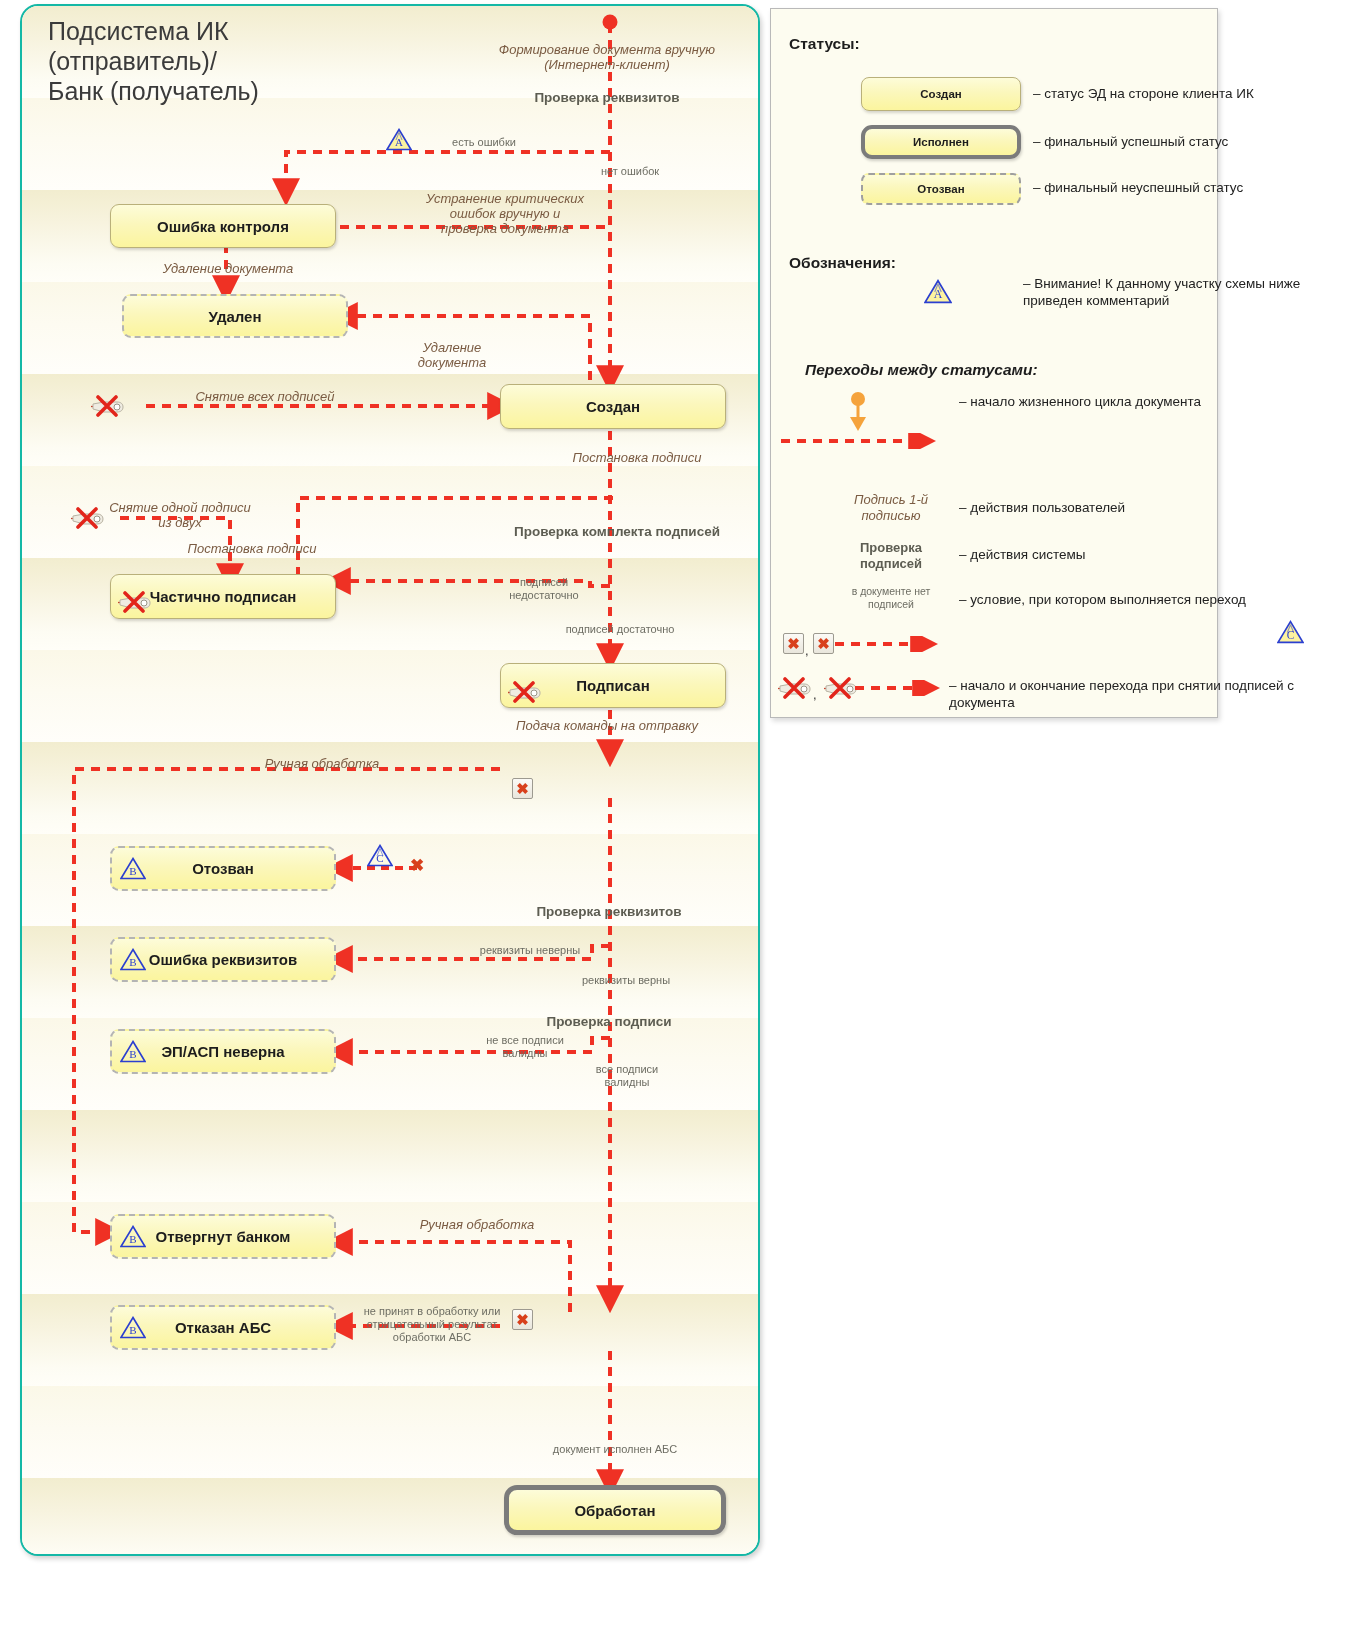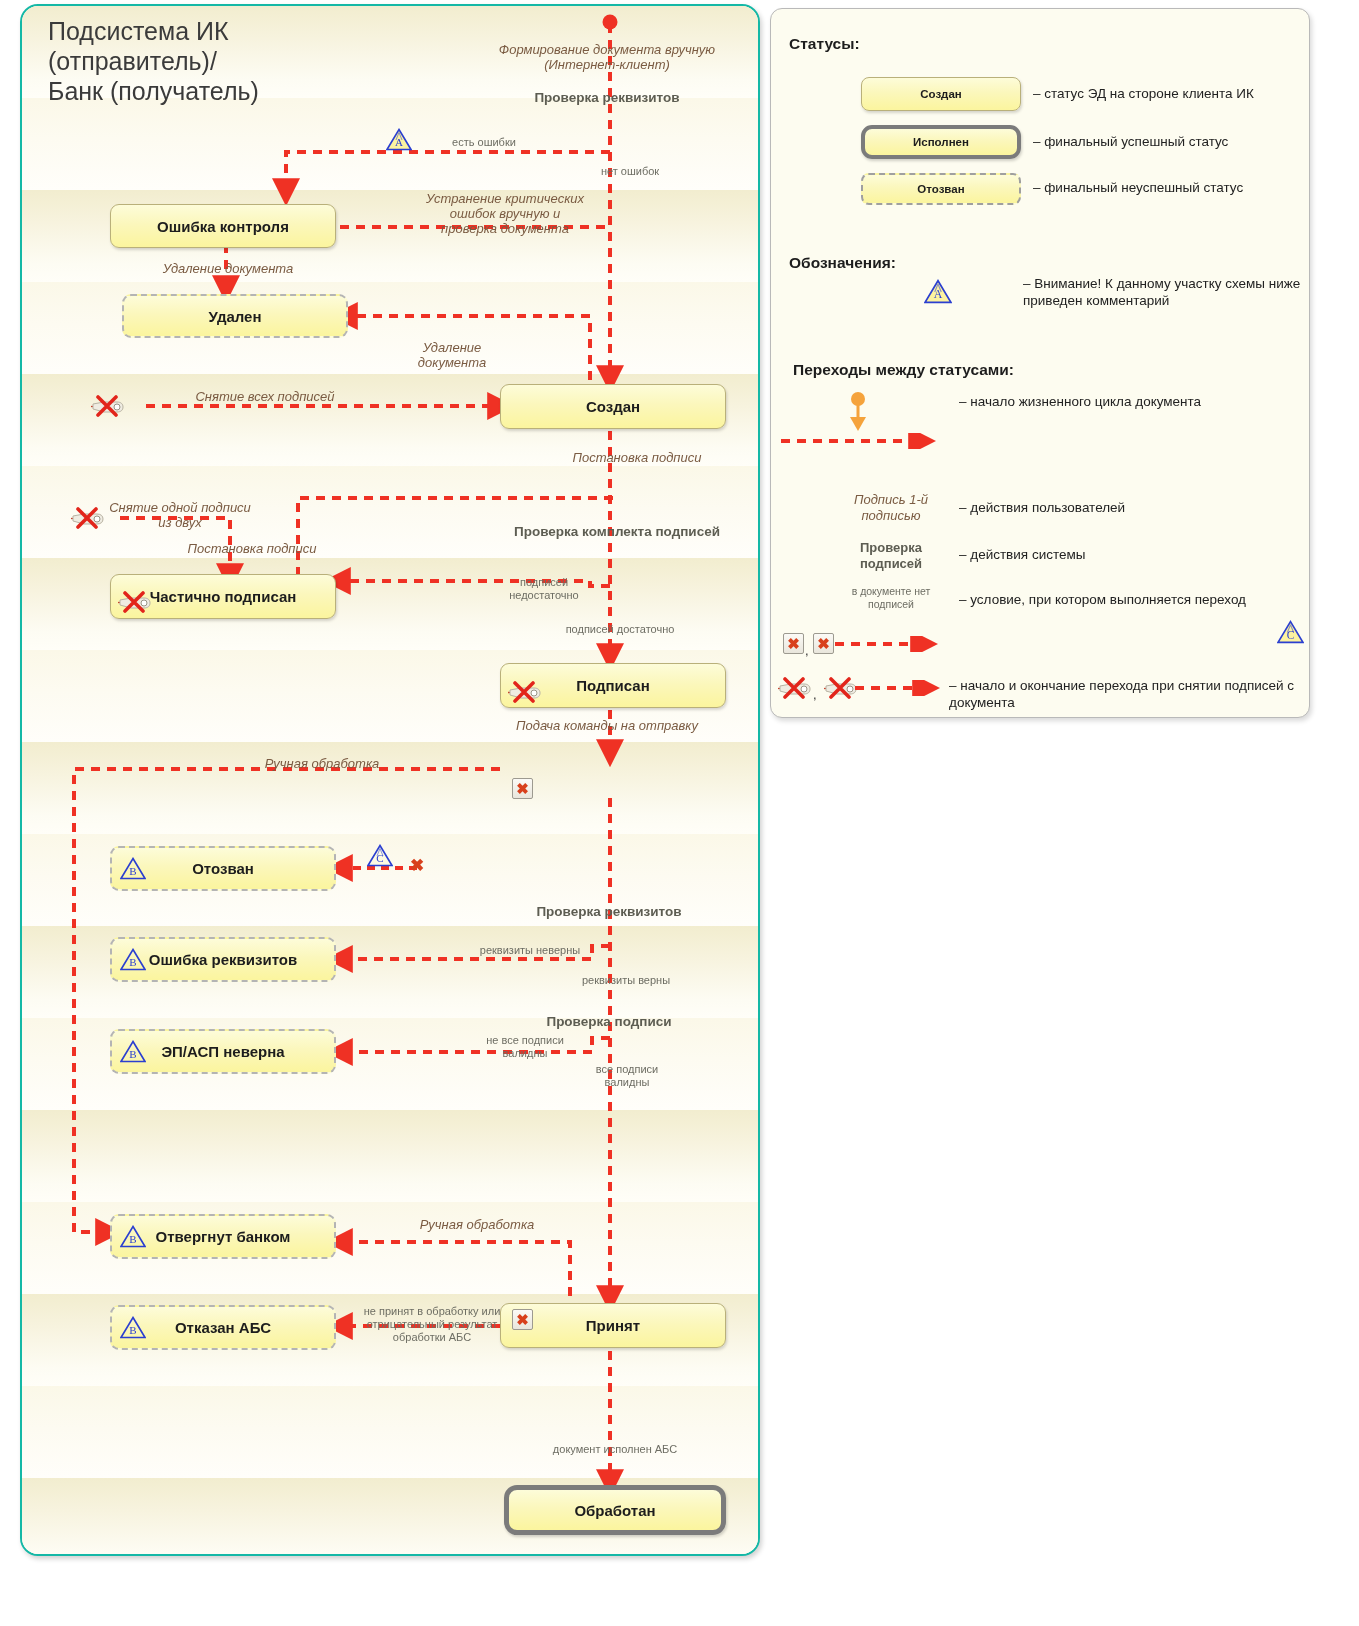--- a/index.html
+++ b/index.html
@@ -114,23 +114,23 @@
   .keyx { position:absolute; width:34px; height:22px; }
   .keyx svg { display:block; width:100%; height:100%; }
 
   
   #edges { position:absolute; inset:0; pointer-events:none; }
 
   
   #legend-panel {
     position: absolute;
     left: 770px; top: 8px;
-    width: 540px; height: 710px;
+    width: 448px; height: 710px;
     border: 1px solid #b9b9b9;
-    border-radius: 12px;
+    border-radius: 0;
     background: #fdfcf0;
     box-shadow: 2px 3px 5px rgba(0,0,0,0.15);
   }
   .leg-head {
     position:absolute;
     font-weight: bold; font-size: 15.5px; color:#1d1d1d;
   }
   .leg-box {
     position:absolute;
     border-radius: 8px;
@@ -255,21 +255,20 @@
       <div class="node dashed" style="left:88px; top:840px; width:226px; height:45px;">Отозван</div>
 
       <div class="node dashed" style="left:88px; top:931px; width:226px; height:45px;">Ошибка реквизитов</div>
 
       <div class="node dashed" style="left:88px; top:1023px; width:226px; height:45px;">ЭП/АСП неверна</div>
 
       <div class="node dashed" style="left:88px; top:1208px; width:226px; height:45px;">Отвергнут банком</div>
 
       <div class="node dashed" style="left:88px; top:1299px; width:226px; height:45px;">Отказан АБС</div>
 
-      <div class="node solid" style="left:478px; top:1297px; width:226px; height:45px;">Принят</div>
 
       <div class="node final" style="left:482px; top:1479px; width:222px; height:50px;">Обработан</div>
 
       <div class="lbl" style="left:450px; top:36px; width:270px;">Формирование  документа вручную
 (Интернет-клиент)</div>
 
       <div class="lbl sys" style="left:470px; top:84px; width:230px;">Проверка реквизитов</div>
 
       <div class="lbl cond" style="left:392px; top:130px; width:140px;">есть ошибки</div>
 
@@ -430,21 +429,21 @@
     <div class="leg-svg" style="left:153px; top:270px; width:28px; height:25px;">
       <svg viewBox="0 0 26 23" width="28" height="25">
         <path d="M13,1.5 L25,21.5 L1,21.5 Z" fill="#fdf3a0" stroke="#2b3fd0" stroke-width="1.6"></path>
         <path d="M13,4.5 L10,12 M13,4.5 L16,12" stroke="#2b3fd0" stroke-width="1" fill="none" opacity="0.55"></path>
         <text x="13" y="18" font-size="11" font-family="Liberation Serif, serif" fill="#2b3fd0" text-anchor="middle">A</text>
       </svg>
     </div>
     <div class="leg-desc" style="left:252px; top:266px; width:284px;">– Внимание! К данному участку схемы ниже
    приведен комментарий</div>
 
-    <div class="leg-head" style="left:22px; top:352px;">Переходы между статусами:</div>
+    <div class="leg-head" style="left:34px; top:352px;font-style:italic;">Переходы между статусами:</div>
 
     <div class="leg-svg" style="left:70px; top:382px;">
       <svg width="34" height="42" viewBox="0 0 34 42">
         <circle cx="17" cy="8" r="7" fill="#f5a33c"></circle>
         <line x1="17" y1="12" x2="17" y2="28" stroke="#f5a33c" stroke-width="3"></line>
         <path d="M9,26 L25,26 L17,40 Z" fill="#f5a33c"></path>
       </svg>
     </div>
     <div class="leg-desc" style="left:188px; top:384px; width:330px;">– начало жизненного цикла документа</div>
 

